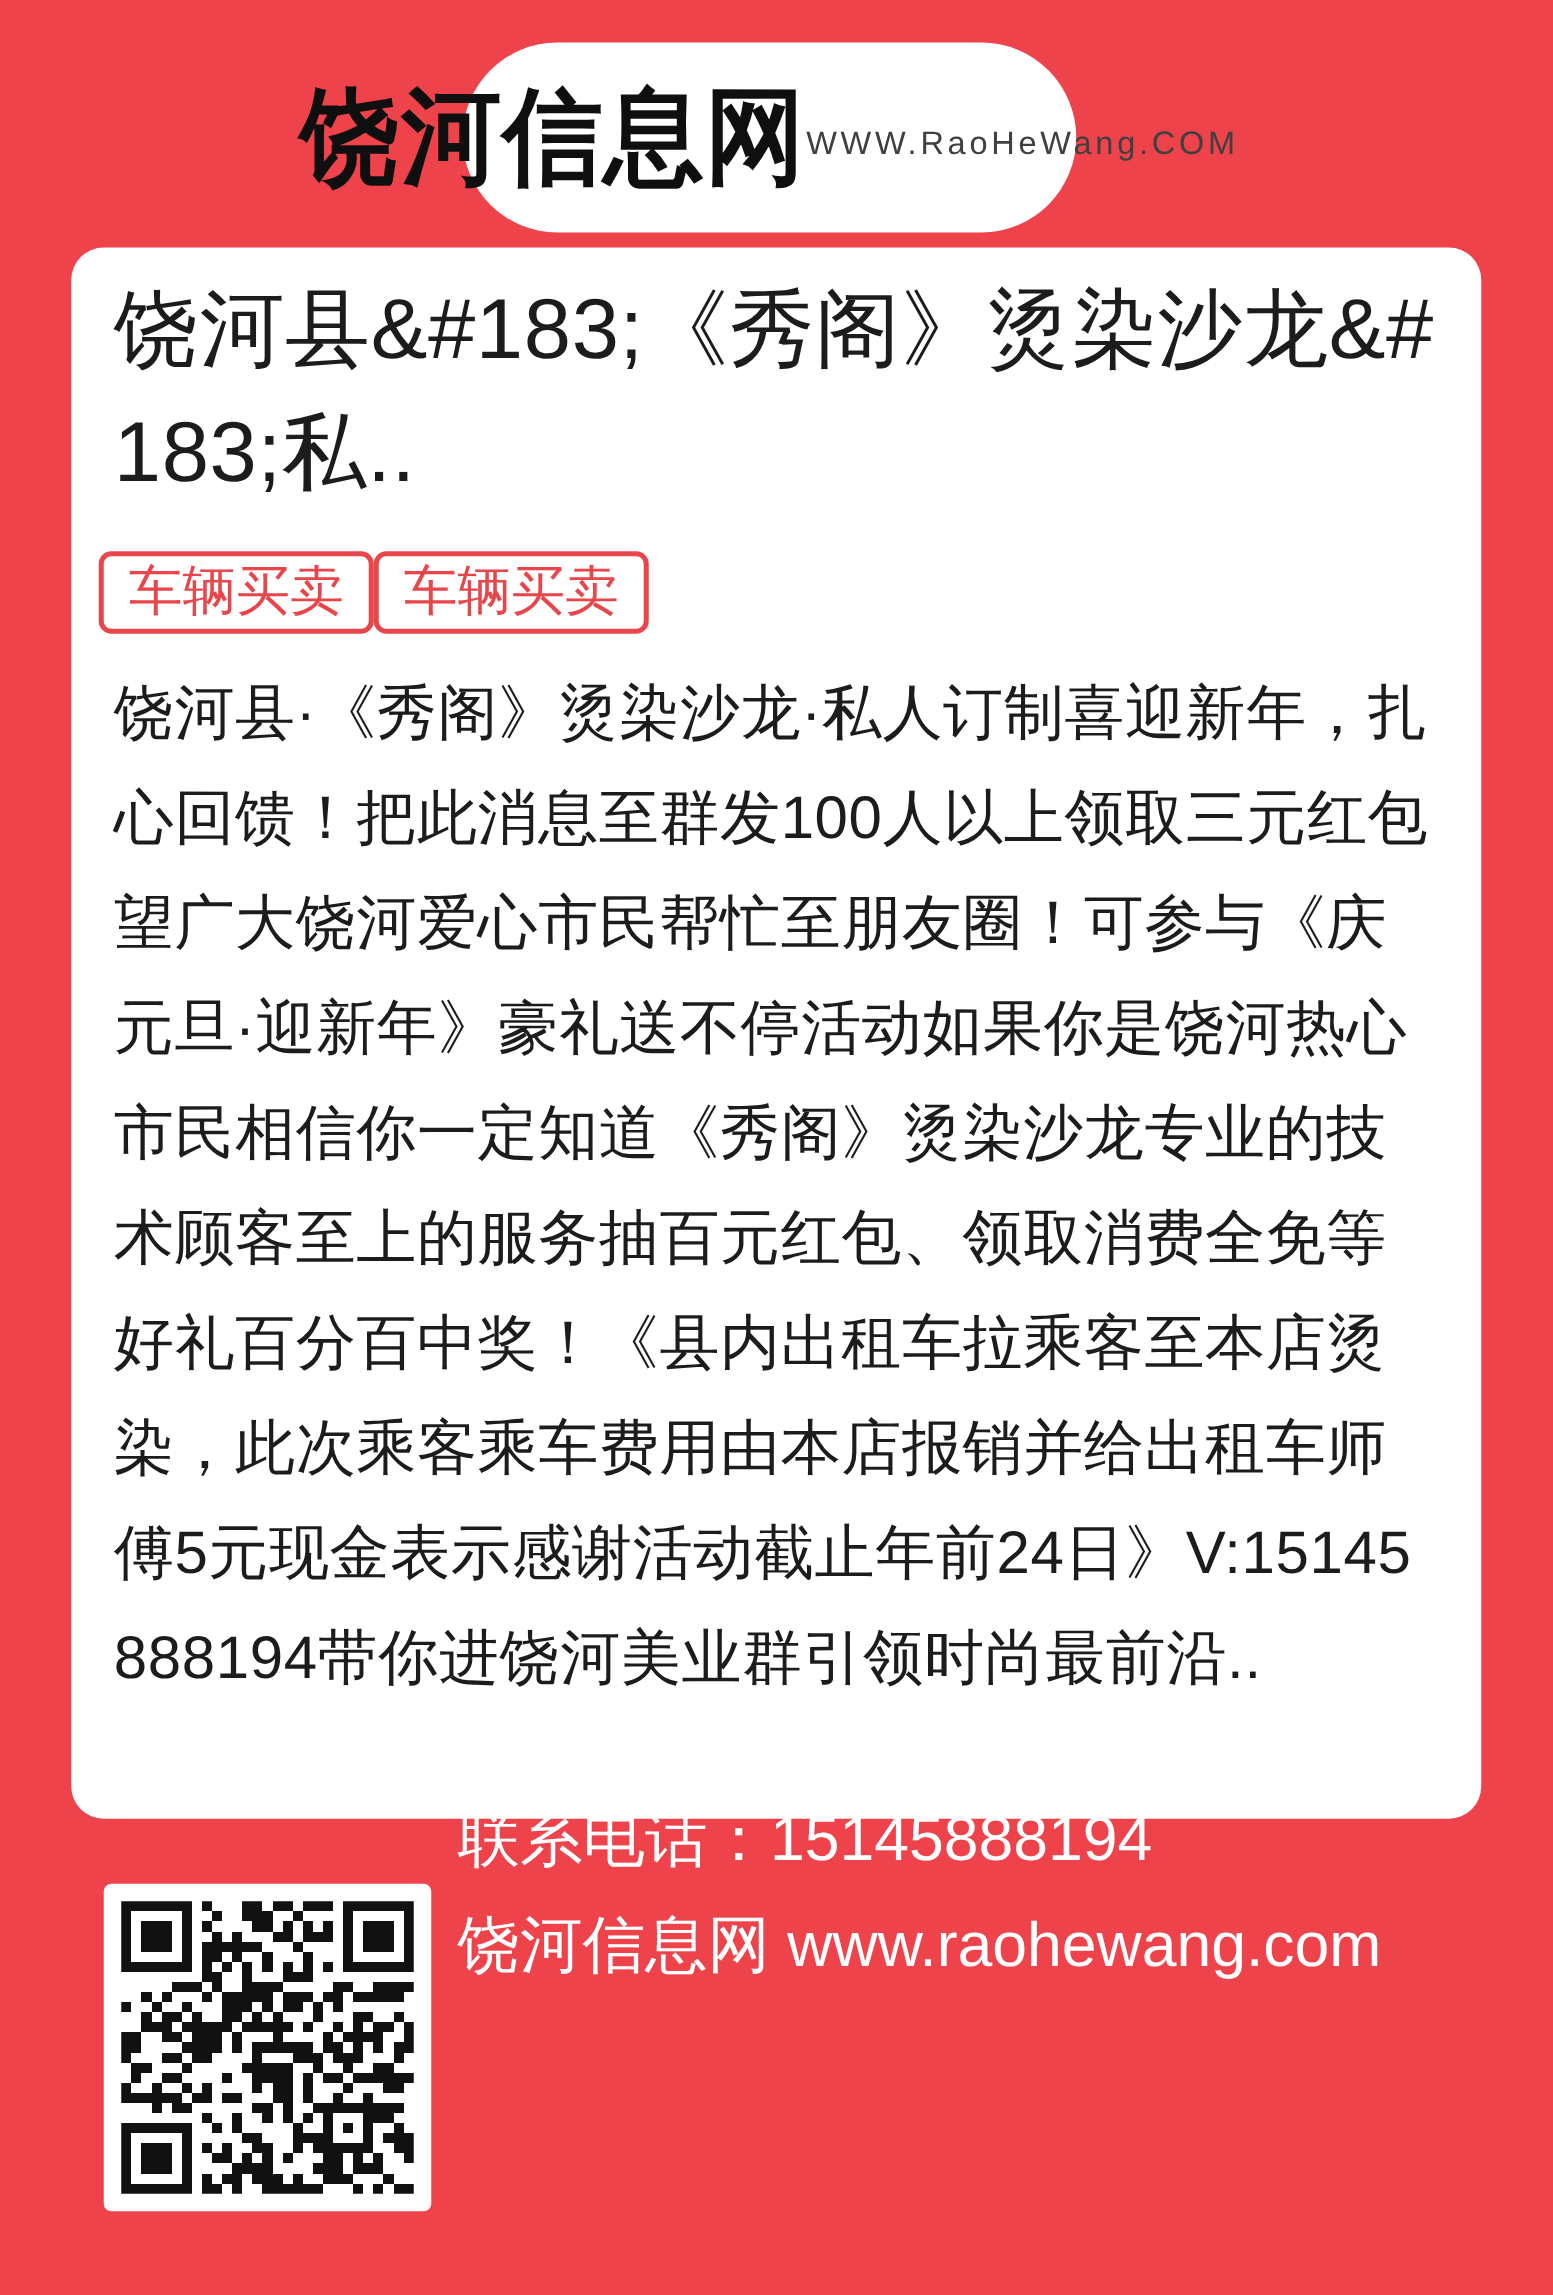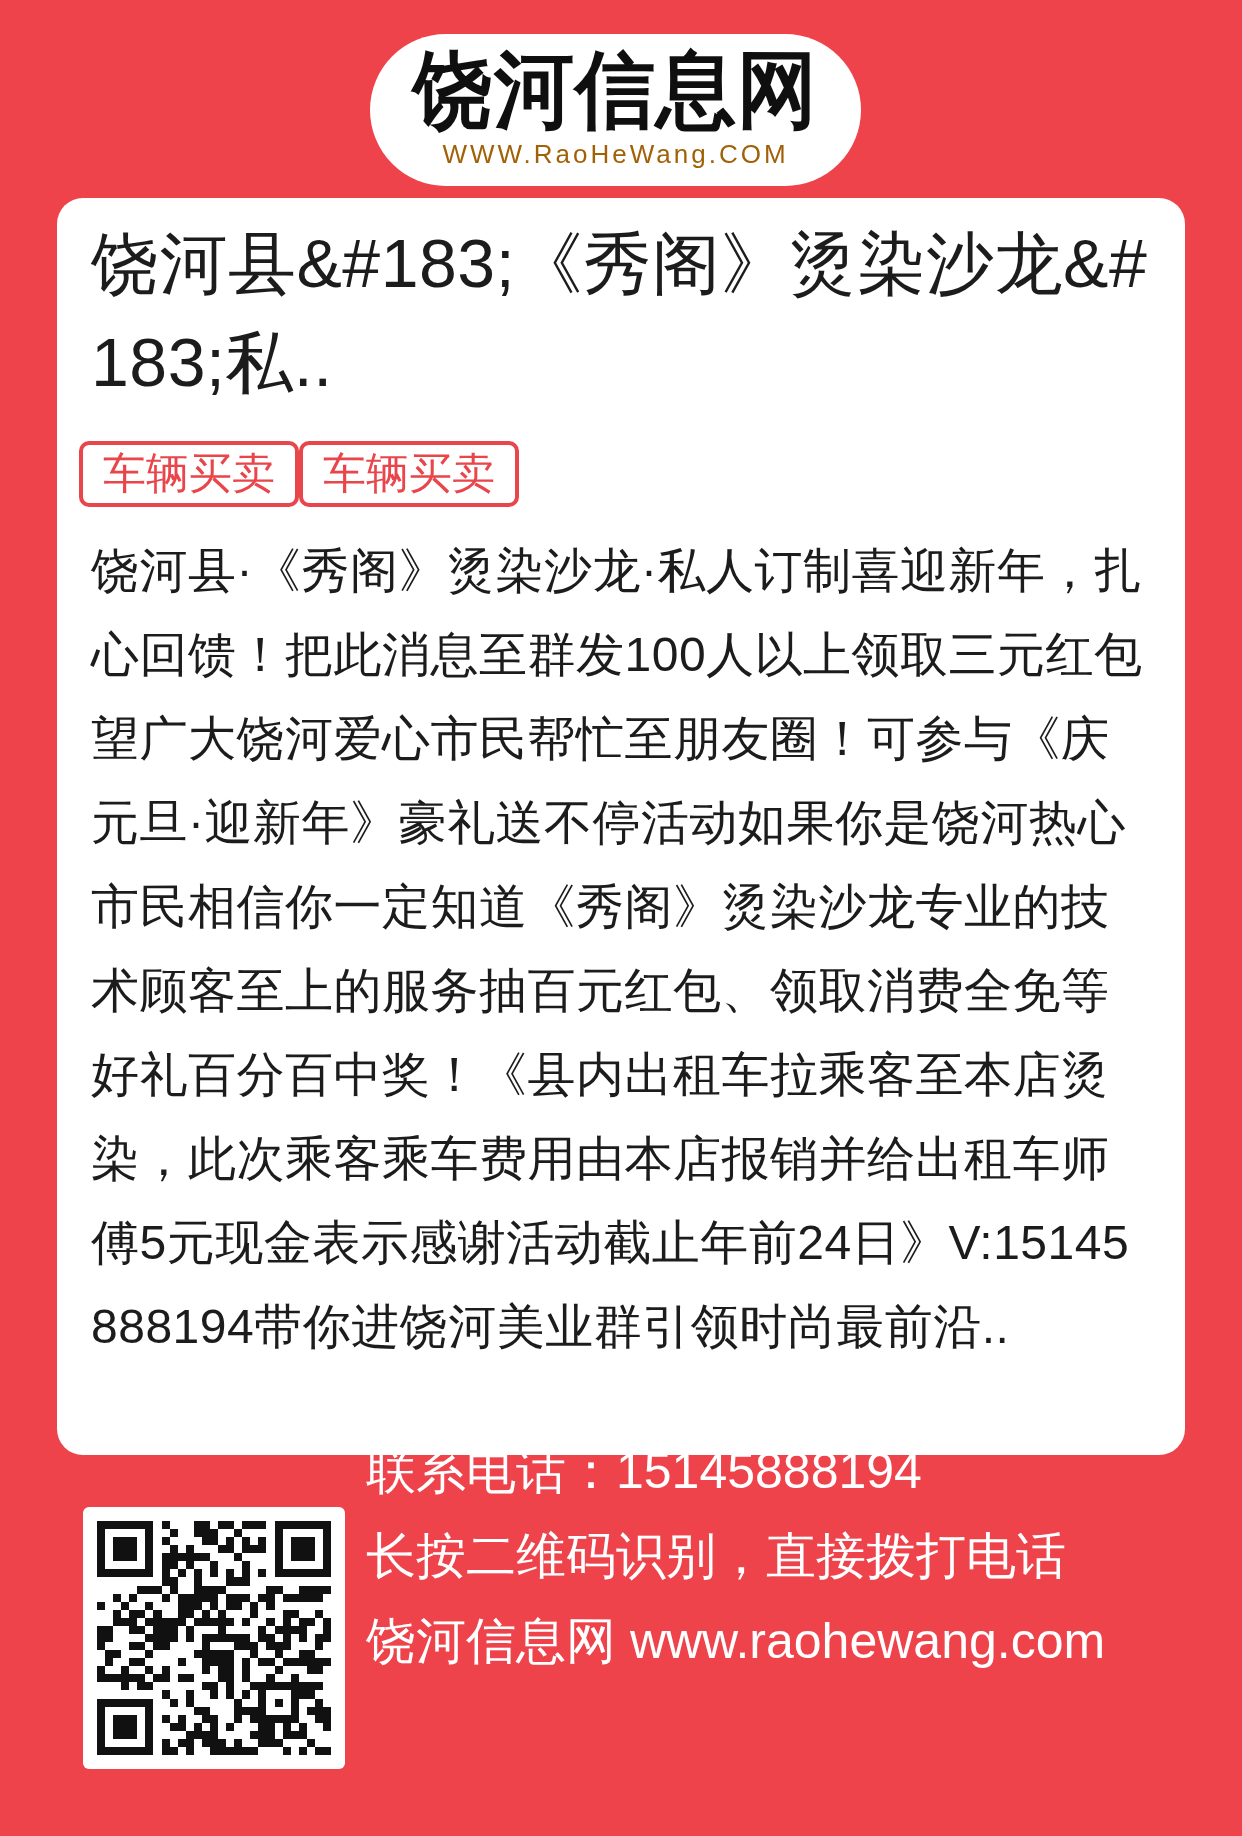--- a/index.html
+++ b/index.html
@@ -6,28 +6,28 @@
   .page {
     position:relative; width:1242px; height:1836px;
     background:#ee434b; overflow:hidden;
     font-family:"Liberation Sans", sans-serif;
   }
 
   
   .logo-pill {
     position:absolute; left:370px; top:34px; width:491px; height:152px;
     background:#ffffff; border-radius:76px;
-    display:flex; flex-direction:column; align-items:center; justify-content:center;
+    display:flex; flex-direction:row; align-items:center; justify-content:center;
   }
   .logo-name {
     font-size:80px; font-weight:700; color:#0f0f0f; line-height:1;
     letter-spacing:1px; transform:scaleY(1.06); white-space:nowrap;
   }
   .logo-caption {
-    margin-top:9px; font-size:26px; color:#a16207; letter-spacing:3px; white-space:nowrap;
+    margin-top:9px; font-size:26px; color:#404040; letter-spacing:3px; white-space:nowrap;
   }
 
   
   .card {
     position:absolute; left:57px; top:198px; width:1128px; height:1257px;
     background:#ffffff; border-radius:26px;
     padding:16px 34px 0 34px; box-sizing:border-box; overflow:hidden;
   }
   .post-title {
     font-size:68px; line-height:1.45; color:#1c1c1c;
@@ -410,17 +410,16 @@
         <rect x="1" y="23" width="5" height="5" fill="#ffffff"></rect>
         <rect x="2" y="24" width="3" height="3"></rect>
         <rect x="20" y="20" width="5" height="5"></rect>
         <rect x="21" y="21" width="3" height="3" fill="#ffffff"></rect>
         <rect x="22" y="22" width="1" height="1"></rect>
       </svg>
   </div>
 
   <div class="contact">
     <div>联系电话：15145888194</div>
-    <div>长按二维码识别，直接拨打电话</div>
     <div>饶河信息网 www.raohewang.com</div>
   </div>
 
 </div>
 
 </body></html>

